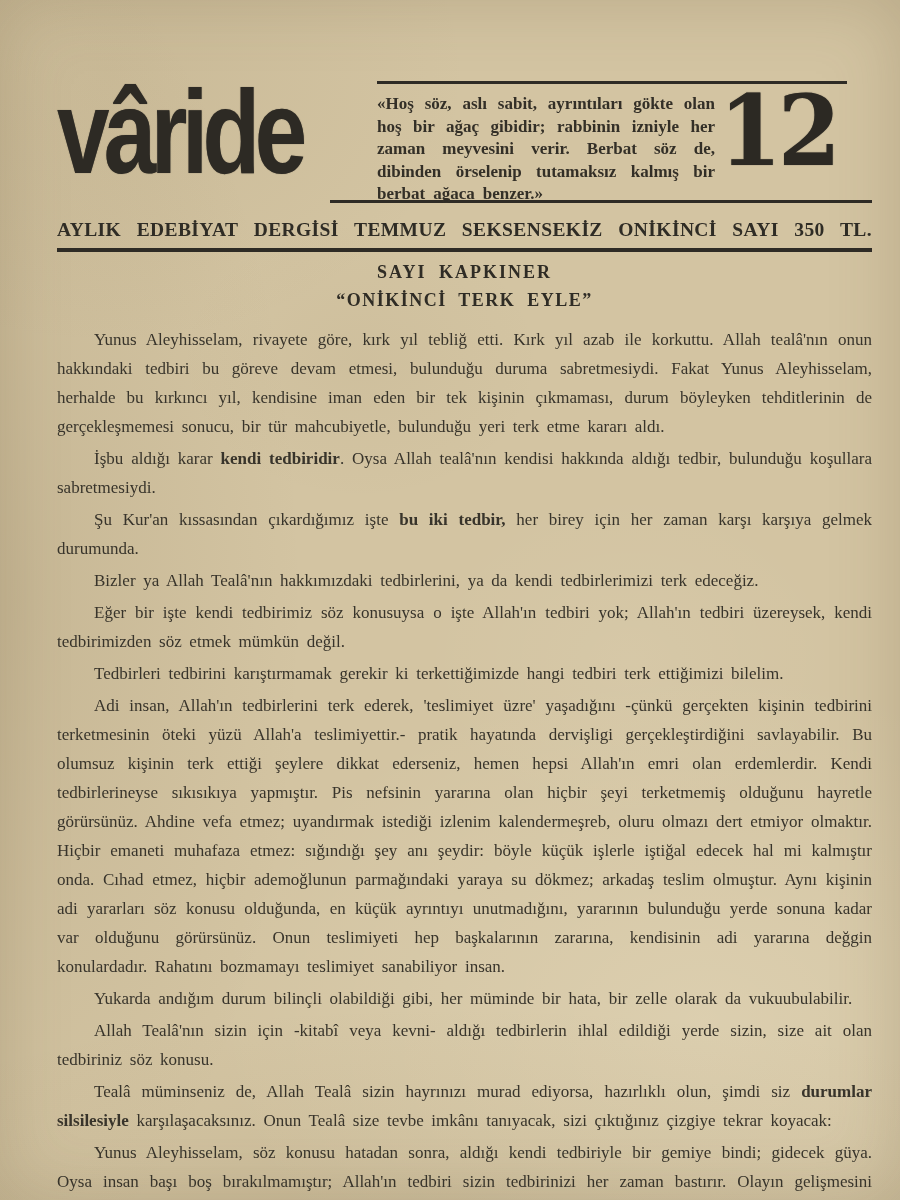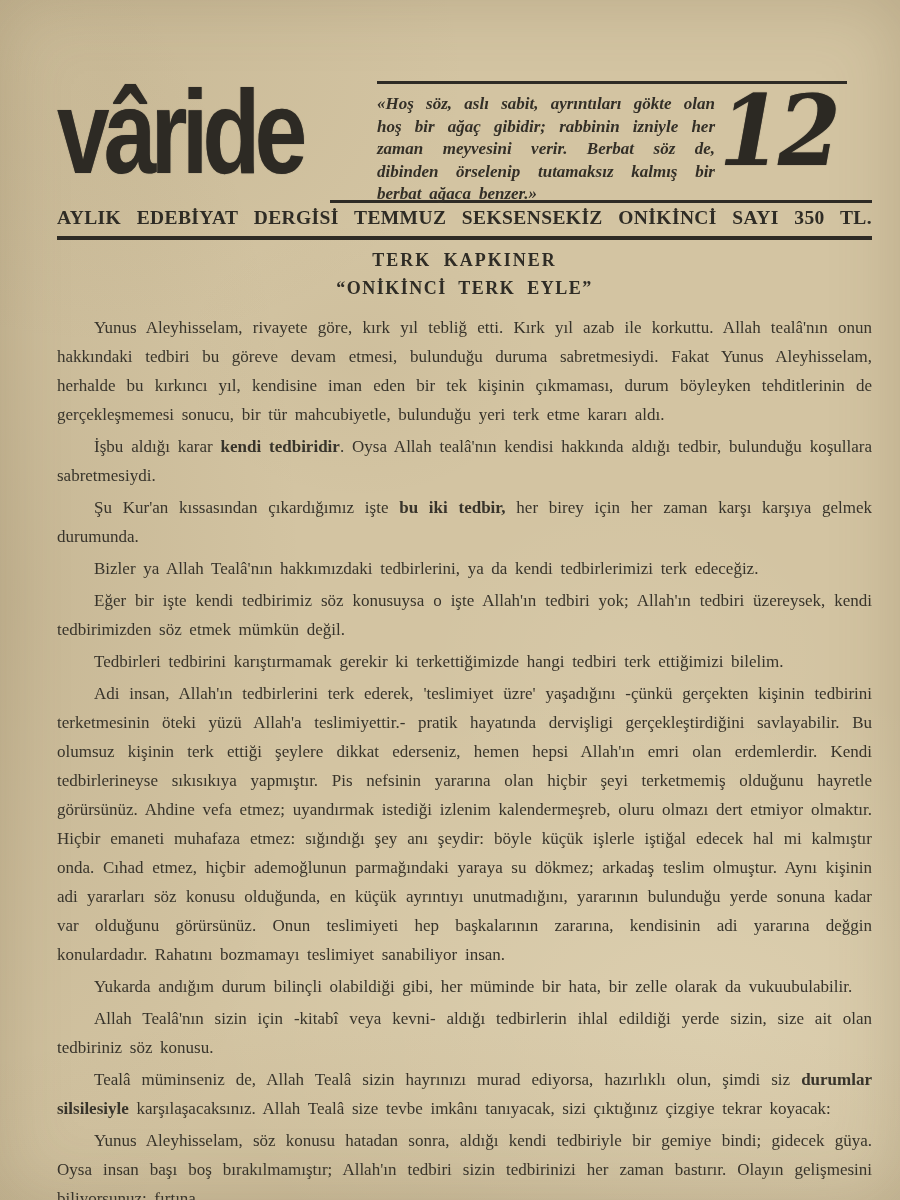--- a/index.html
+++ b/index.html
@@ -30,21 +30,21 @@
     font-family:"Liberation Sans", sans-serif;
     font-weight:bold;
     font-size:118px;
     line-height:0.92;
     letter-spacing:-7px;
     transform:scaleX(0.80);
     transform-origin:left top;
     color:#2d2a24;
     text-shadow:0 0 1px rgba(45,42,36,.7);
   }
-  .mast-right{flex:1 1 auto;margin-left:58px;margin-right:35px;margin-top:5px;font-style:italic;}
+  .mast-right{flex:1 1 auto;margin-left:58px;margin-right:35px;margin-top:5px;}
   .rule-quote-top{height:3px;background:#2e2b25;margin-bottom:9px;}
   .quote-row{display:flex;align-items:flex-start;}
   .epigraph{
     margin:0;
     width:338px;
     font-weight:bold;
     font-size:17px;
     line-height:22.5px;
     text-align:justify;
     word-spacing:0.22em;
@@ -59,21 +59,21 @@
     font-size:98px;
     line-height:0.86;
     letter-spacing:-4px;
     color:#2c2923;
     text-shadow:0 0 1px rgba(44,41,35,.7);
     transform:scaleX(0.92);
     transform-origin:left top;
   }
   .rule-tagline-top{height:3px;background:#2e2b25;margin-left:273px;margin-top:-6px;}
   .tagline{
-    margin-top:4px;
+    margin-top:16px;
     font-weight:bold;
     font-size:19.5px;
     letter-spacing:0.4px;
     word-spacing:0.12em;
     white-space:nowrap;
     text-align:justify;
     text-align-last:justify;
     color:#2f2c25;
   }
   .rule-tagline-bottom{height:4px;background:#2e2b25;margin-top:7px;}
@@ -123,31 +123,31 @@
           <div class="issue-number">12</div>
         </div>
       </div>
     </div>
 
     <div class="rule-tagline-top"></div>
     <div class="tagline">AYLIK EDEBİYAT DERGİSİ TEMMUZ SEKSENSEKİZ ONİKİNCİ SAYI 350 TL.</div>
     <div class="rule-tagline-bottom"></div>
 
     <div class="article">
-      <h2 class="author">TERK KAPKINER</h2>
+      <h2 class="author">SAYI KAPKINER</h2>
       <h3 class="title">“ONİKİNCİ TERK EYLE”</h3>
       <div class="body-copy">
           <p class="body-para"><span>Yunus Aleyhisselam, rivayete göre, kırk yıl tebliğ etti. Kırk yıl azab ile korkuttu. Allah tealâ'nın onun hakkındaki tedbiri bu göreve devam etmesi, bulunduğu duruma sabretmesiydi. Fakat Yunus Aleyhisselam, herhalde bu kırkıncı yıl, kendisine iman eden bir tek kişinin çıkmaması, durum böyleyken tehditlerinin de gerçekleşmemesi sonucu, bir tür mahcubiyetle, bulunduğu yeri terk etme kararı aldı.</span></p>
           <p class="body-para"><span>İşbu aldığı karar </span><span class="b">kendi tedbiridir</span><span>. Oysa Allah tealâ'nın kendisi hakkında aldığı tedbir, bulunduğu koşullara sabretmesiydi.</span></p>
           <p class="body-para"><span>Şu Kur'an kıssasından çıkardığımız işte </span><span class="b">bu iki tedbir,</span><span> her birey için her zaman karşı karşıya gelmek durumunda.</span></p>
           <p class="body-para"><span>Bizler ya Allah Tealâ'nın hakkımızdaki tedbirlerini, ya da kendi tedbirlerimizi terk edeceğiz.</span></p>
           <p class="body-para"><span>Eğer bir işte kendi tedbirimiz söz konusuysa o işte Allah'ın tedbiri yok; Allah'ın tedbiri üzereysek, kendi tedbirimizden söz etmek mümkün değil.</span></p>
           <p class="body-para"><span>Tedbirleri tedbirini karıştırmamak gerekir ki terkettiğimizde hangi tedbiri terk ettiğimizi bilelim.</span></p>
           <p class="body-para"><span>Adi insan, Allah'ın tedbirlerini terk ederek, 'teslimiyet üzre' yaşadığını -çünkü gerçekten kişinin tedbirini terketmesinin öteki yüzü Allah'a teslimiyettir.- pratik hayatında dervişligi gerçekleştirdiğini savlayabilir. Bu olumsuz kişinin terk ettiği şeylere dikkat ederseniz, hemen hepsi Allah'ın emri olan erdemlerdir. Kendi tedbirlerineyse sıkısıkıya yapmıştır. Pis nefsinin yararına olan hiçbir şeyi terketmemiş olduğunu hayretle görürsünüz. Ahdine vefa etmez; uyandırmak istediği izlenim kalendermeşreb, oluru olmazı dert etmiyor olmaktır. Hiçbir emaneti muhafaza etmez: sığındığı şey anı şeydir: böyle küçük işlerle iştiğal edecek hal mi kalmıştır onda. Cıhad etmez, hiçbir ademoğlunun parmağındaki yaraya su dökmez; arkadaş teslim olmuştur. Aynı kişinin adi yararları söz konusu olduğunda, en küçük ayrıntıyı unutmadığını, yararının bulunduğu yerde sonuna kadar var olduğunu görürsünüz. Onun teslimiyeti hep başkalarının zararına, kendisinin adi yararına değgin konulardadır. Rahatını bozmamayı teslimiyet sanabiliyor insan.</span></p>
           <p class="body-para"><span>Yukarda andığım durum bilinçli olabildiği gibi, her müminde bir hata, bir zelle olarak da vukuubulabilir.</span></p>
           <p class="body-para"><span>Allah Tealâ'nın sizin için -kitabî veya kevni- aldığı tedbirlerin ihlal edildiği yerde sizin, size ait olan tedbiriniz söz konusu.</span></p>
-          <p class="body-para"><span>Tealâ müminseniz de, Allah Tealâ sizin hayrınızı murad ediyorsa, hazırlıklı olun, şimdi siz </span><span class="b">durumlar silsilesiyle</span><span> karşılaşacaksınız. Allah Tealâ size tevbe imkânı tanıyacak, sizi çıktığınız çizgiye tekrar koyacak:</span></p>
+          <p class="body-para"><span>Tealâ müminseniz de, Allah Tealâ sizin hayrınızı murad ediyorsa, hazırlıklı olun, şimdi siz </span><span class="b">durumlar silsilesiyle</span><span> karşılaşacaksınız. Onun Tealâ size tevbe imkânı tanıyacak, sizi çıktığınız çizgiye tekrar koyacak:</span></p>
           <p class="body-para"><span>Yunus Aleyhisselam, söz konusu hatadan sonra, aldığı kendi tedbiriyle bir gemiye bindi; gidecek güya. Oysa insan başı boş bırakılmamıştır; Allah'ın tedbiri sizin tedbirinizi her zaman bastırır. Olayın gelişmesini biliyorsunuz: fırtına,</span></p>
         </div>
     </div>
 
   </div>
 </div>
 
 </body></html>

